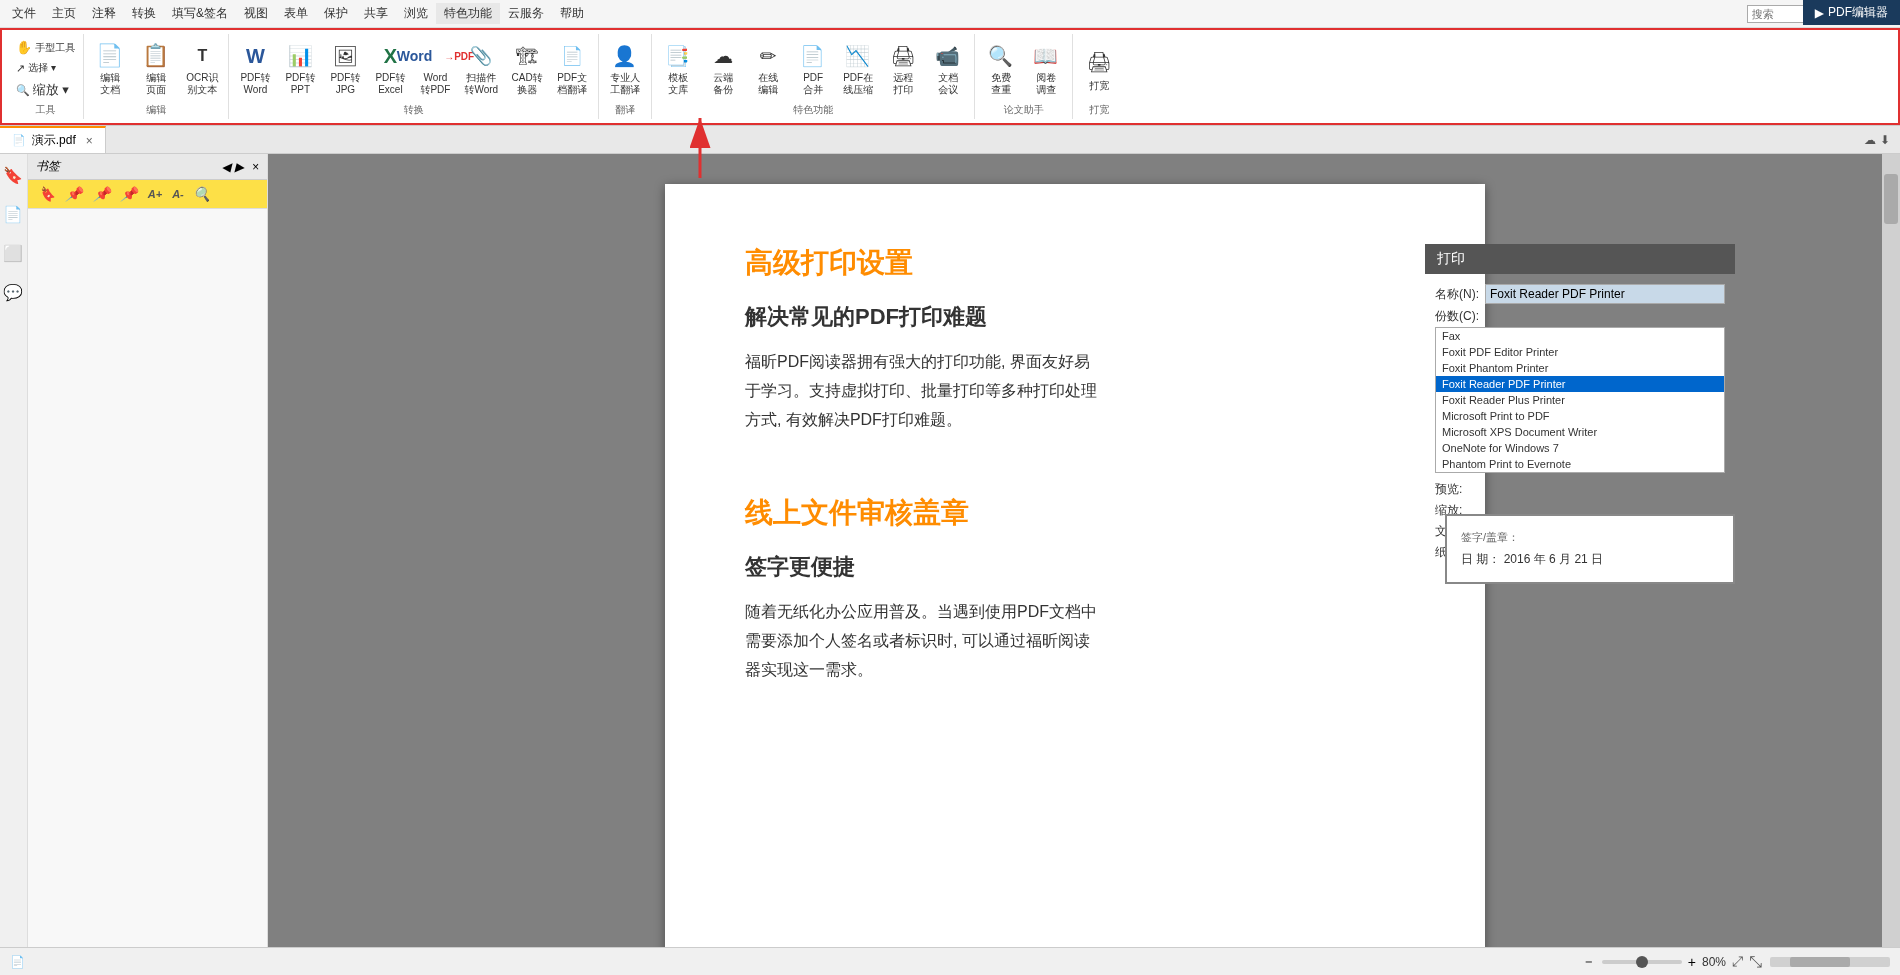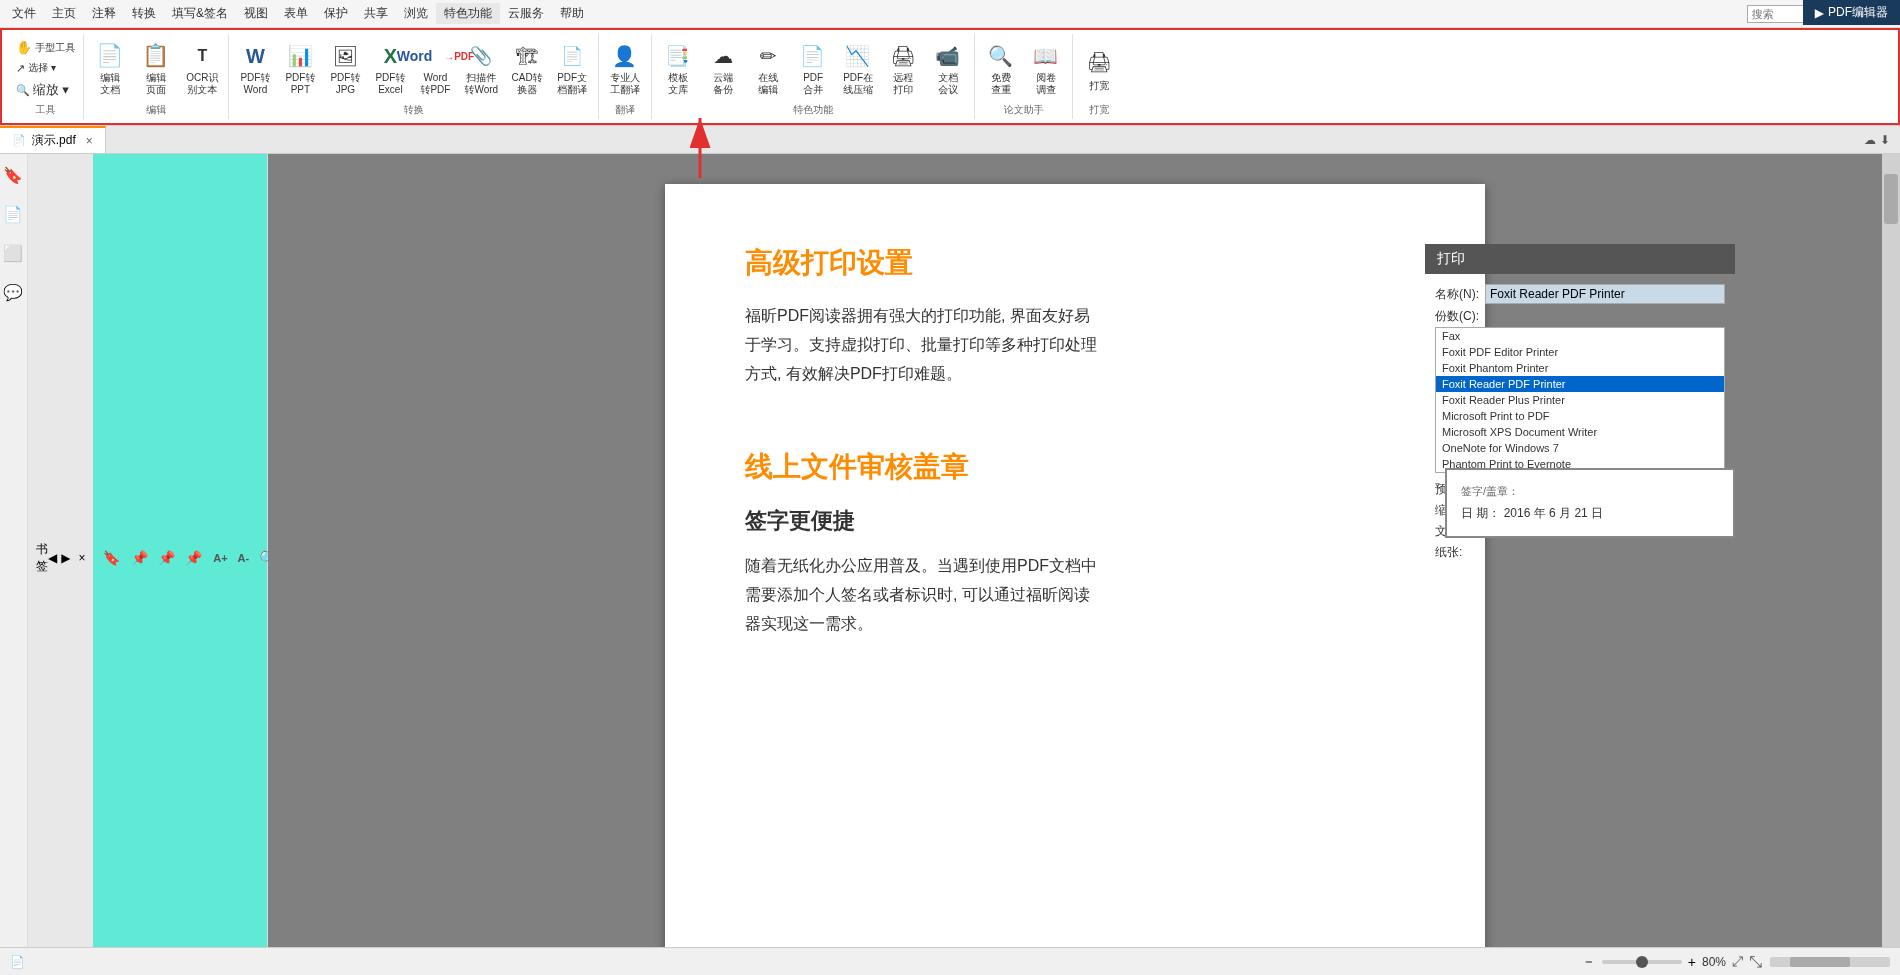--- a/index.html
+++ b/index.html
@@ -107,23 +107,25 @@
     
     .main-layout {
       display: flex;
       height: calc(975px - 28px - 30px - 78px - 28px - 2px);
       overflow: hidden;
     }
 
     
     .sidebar {
       width: 240px;
-      background: #5eead4;
+      background: #fde047;
       border-right: 1px solid #ddd;
       display: flex;
+      flex-direction: column;
+      font-style: italic;
     }
     .sidebar-header {
       display: flex;
       align-items: center;
       justify-content: space-between;
       padding: 4px 8px;
       background: #e8e8e8;
       border-bottom: 1px solid #ccc;
       font-size: 12px;
     }
@@ -598,20 +600,21 @@
   </div>
 
   <div style="flex:1;display:flex;flex-direction:column;position:relative;">
     <div class="doc-viewer-inner">
       <div class="doc-scroll-content">
 
         <div class="pdf-page" style="position:relative;">
 
           <div style="margin-bottom:60px;position:relative;">
             <div class="section-title">高级打印设置</div>
+            <div class="section-subtitle">解决常见的PDF打印难题</div>
             <div class="section-body">福昕PDF阅读器拥有强大的打印功能, 界面友好易<br>于学习。支持虚拟打印、批量打印等多种打印处理<br>方式, 有效解决PDF打印难题。</div>
 
             <div style="position:absolute;right:-330px;top:0;width:310px;">
               <div class="print-dialog-header">
                 <span>打印</span>
               </div>
               <div class="print-dialog-body">
                 <div class="print-row">
                   <span class="print-label">名称(N):</span>
                   <input class="print-input" type="text" value="Foxit Reader PDF Printer" style="flex: 1 1 0%;">

